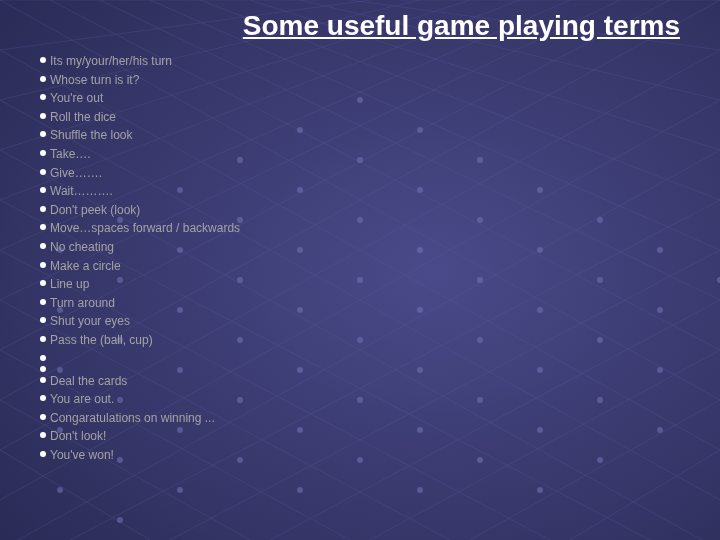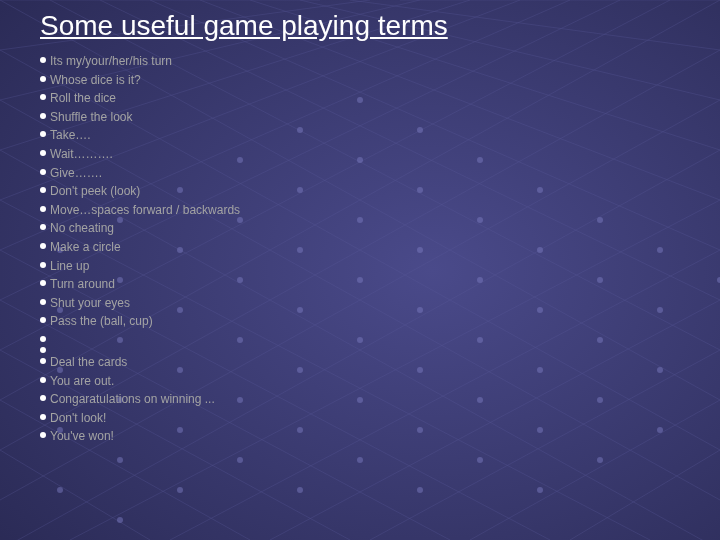--- a/index.html
+++ b/index.html
@@ -28,23 +28,23 @@
     }
 
     .content {
       position: relative;
       z-index: 1;
       padding: 10px 40px 10px 40px;
       color: white;
     }
 
     .page-title {
-      text-align: left;
+      text-align: right;
       font-size: 28px;
-      font-weight: normal;
+      font-weight: bold;
       text-decoration: underline;
       margin-bottom: 10px;
       color: white;
     }
 
     .terms-list {
       list-style: none;
       padding: 0;
     }
 
@@ -194,41 +194,45 @@
 <div class="content">
   <h1 class="page-title">Some useful game playing terms</h1>
 
   <ul class="terms-list" id="terms-list">
   <li>
         <span class="bullet"></span>
         <span>Its my/your/her/his turn</span>
       </li>
       <li>
         <span class="bullet"></span>
-        <span>Whose dice is it?</span>
+        <span>Whose turn is it?</span>
+      </li>
+      <li>
+        <span class="bullet"></span>
+        <span>You're out</span>
       </li>
       <li>
         <span class="bullet"></span>
         <span>Roll the dice</span>
       </li>
       <li>
         <span class="bullet"></span>
         <span>Shuffle the look</span>
       </li>
       <li>
         <span class="bullet"></span>
         <span>Take….</span>
       </li>
       <li>
         <span class="bullet"></span>
+        <span>Give…….</span>
+      </li>
+      <li>
+        <span class="bullet"></span>
         <span>Wait……….</span>
-      </li>
-      <li>
-        <span class="bullet"></span>
-        <span>Give…….</span>
       </li>
       <li>
         <span class="bullet"></span>
         <span>Don't peek (look)</span>
       </li>
       <li>
         <span class="bullet"></span>
         <span>Move…spaces forward / backwards</span>
       </li>
       <li>

